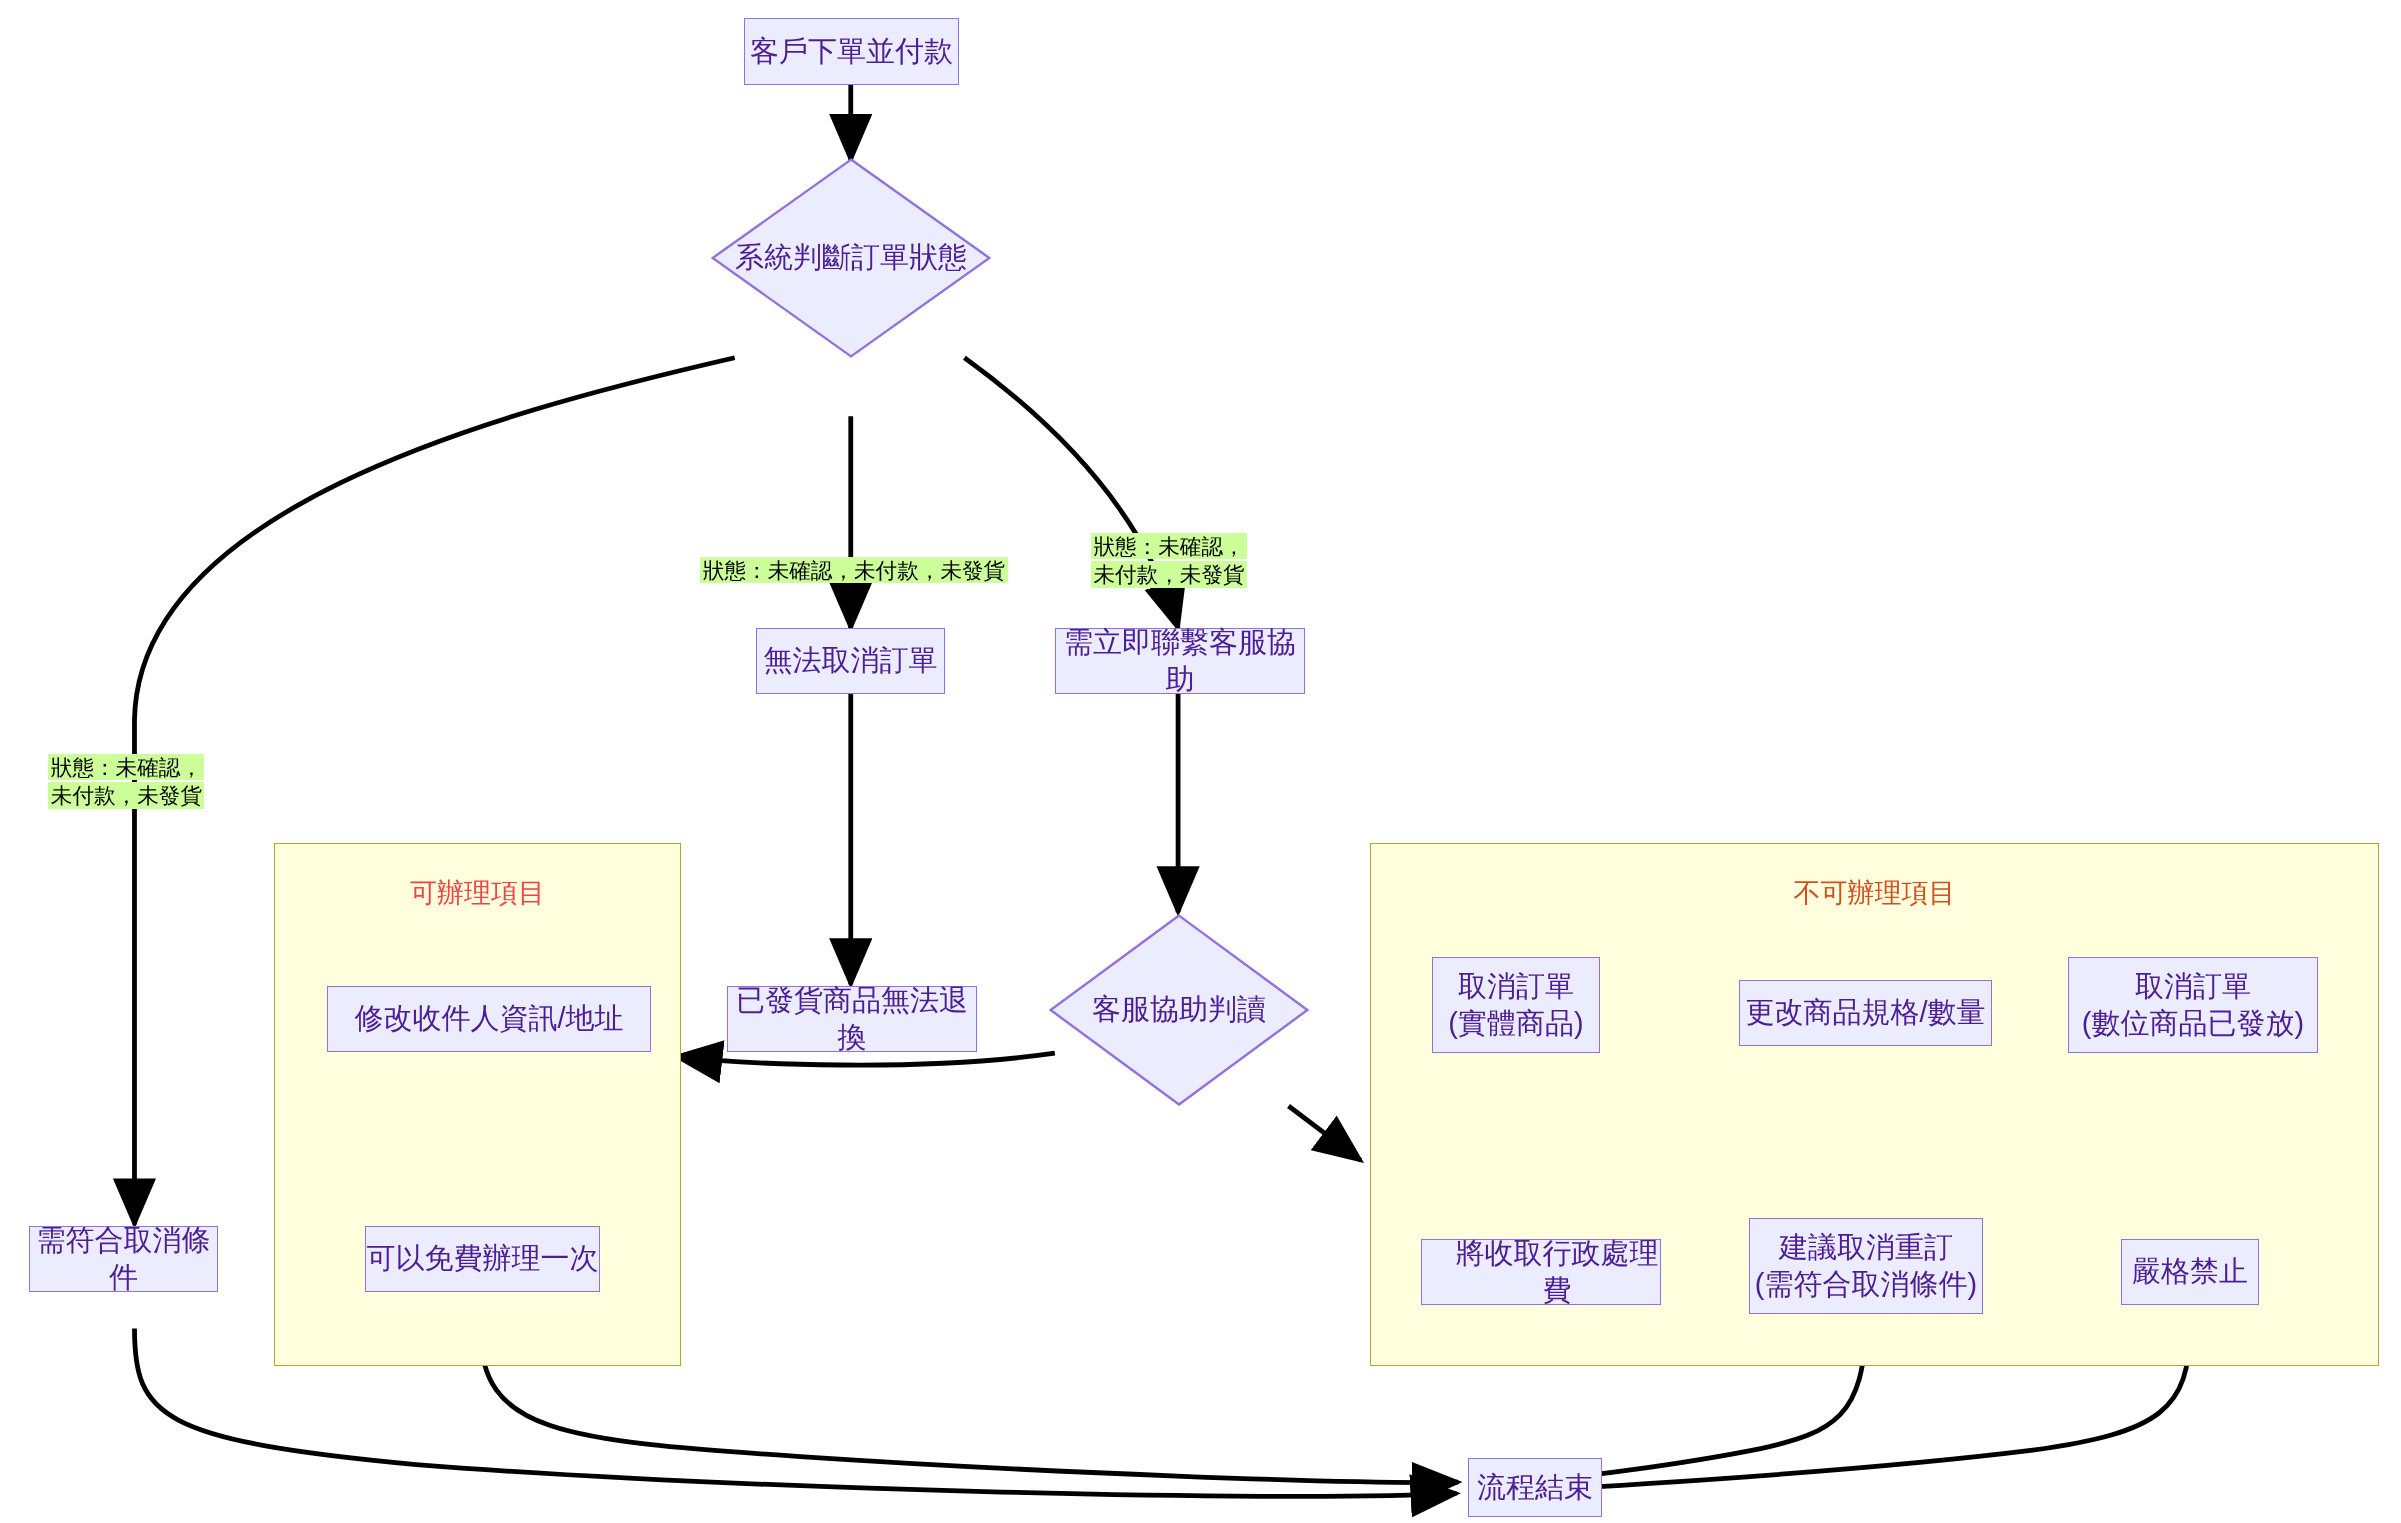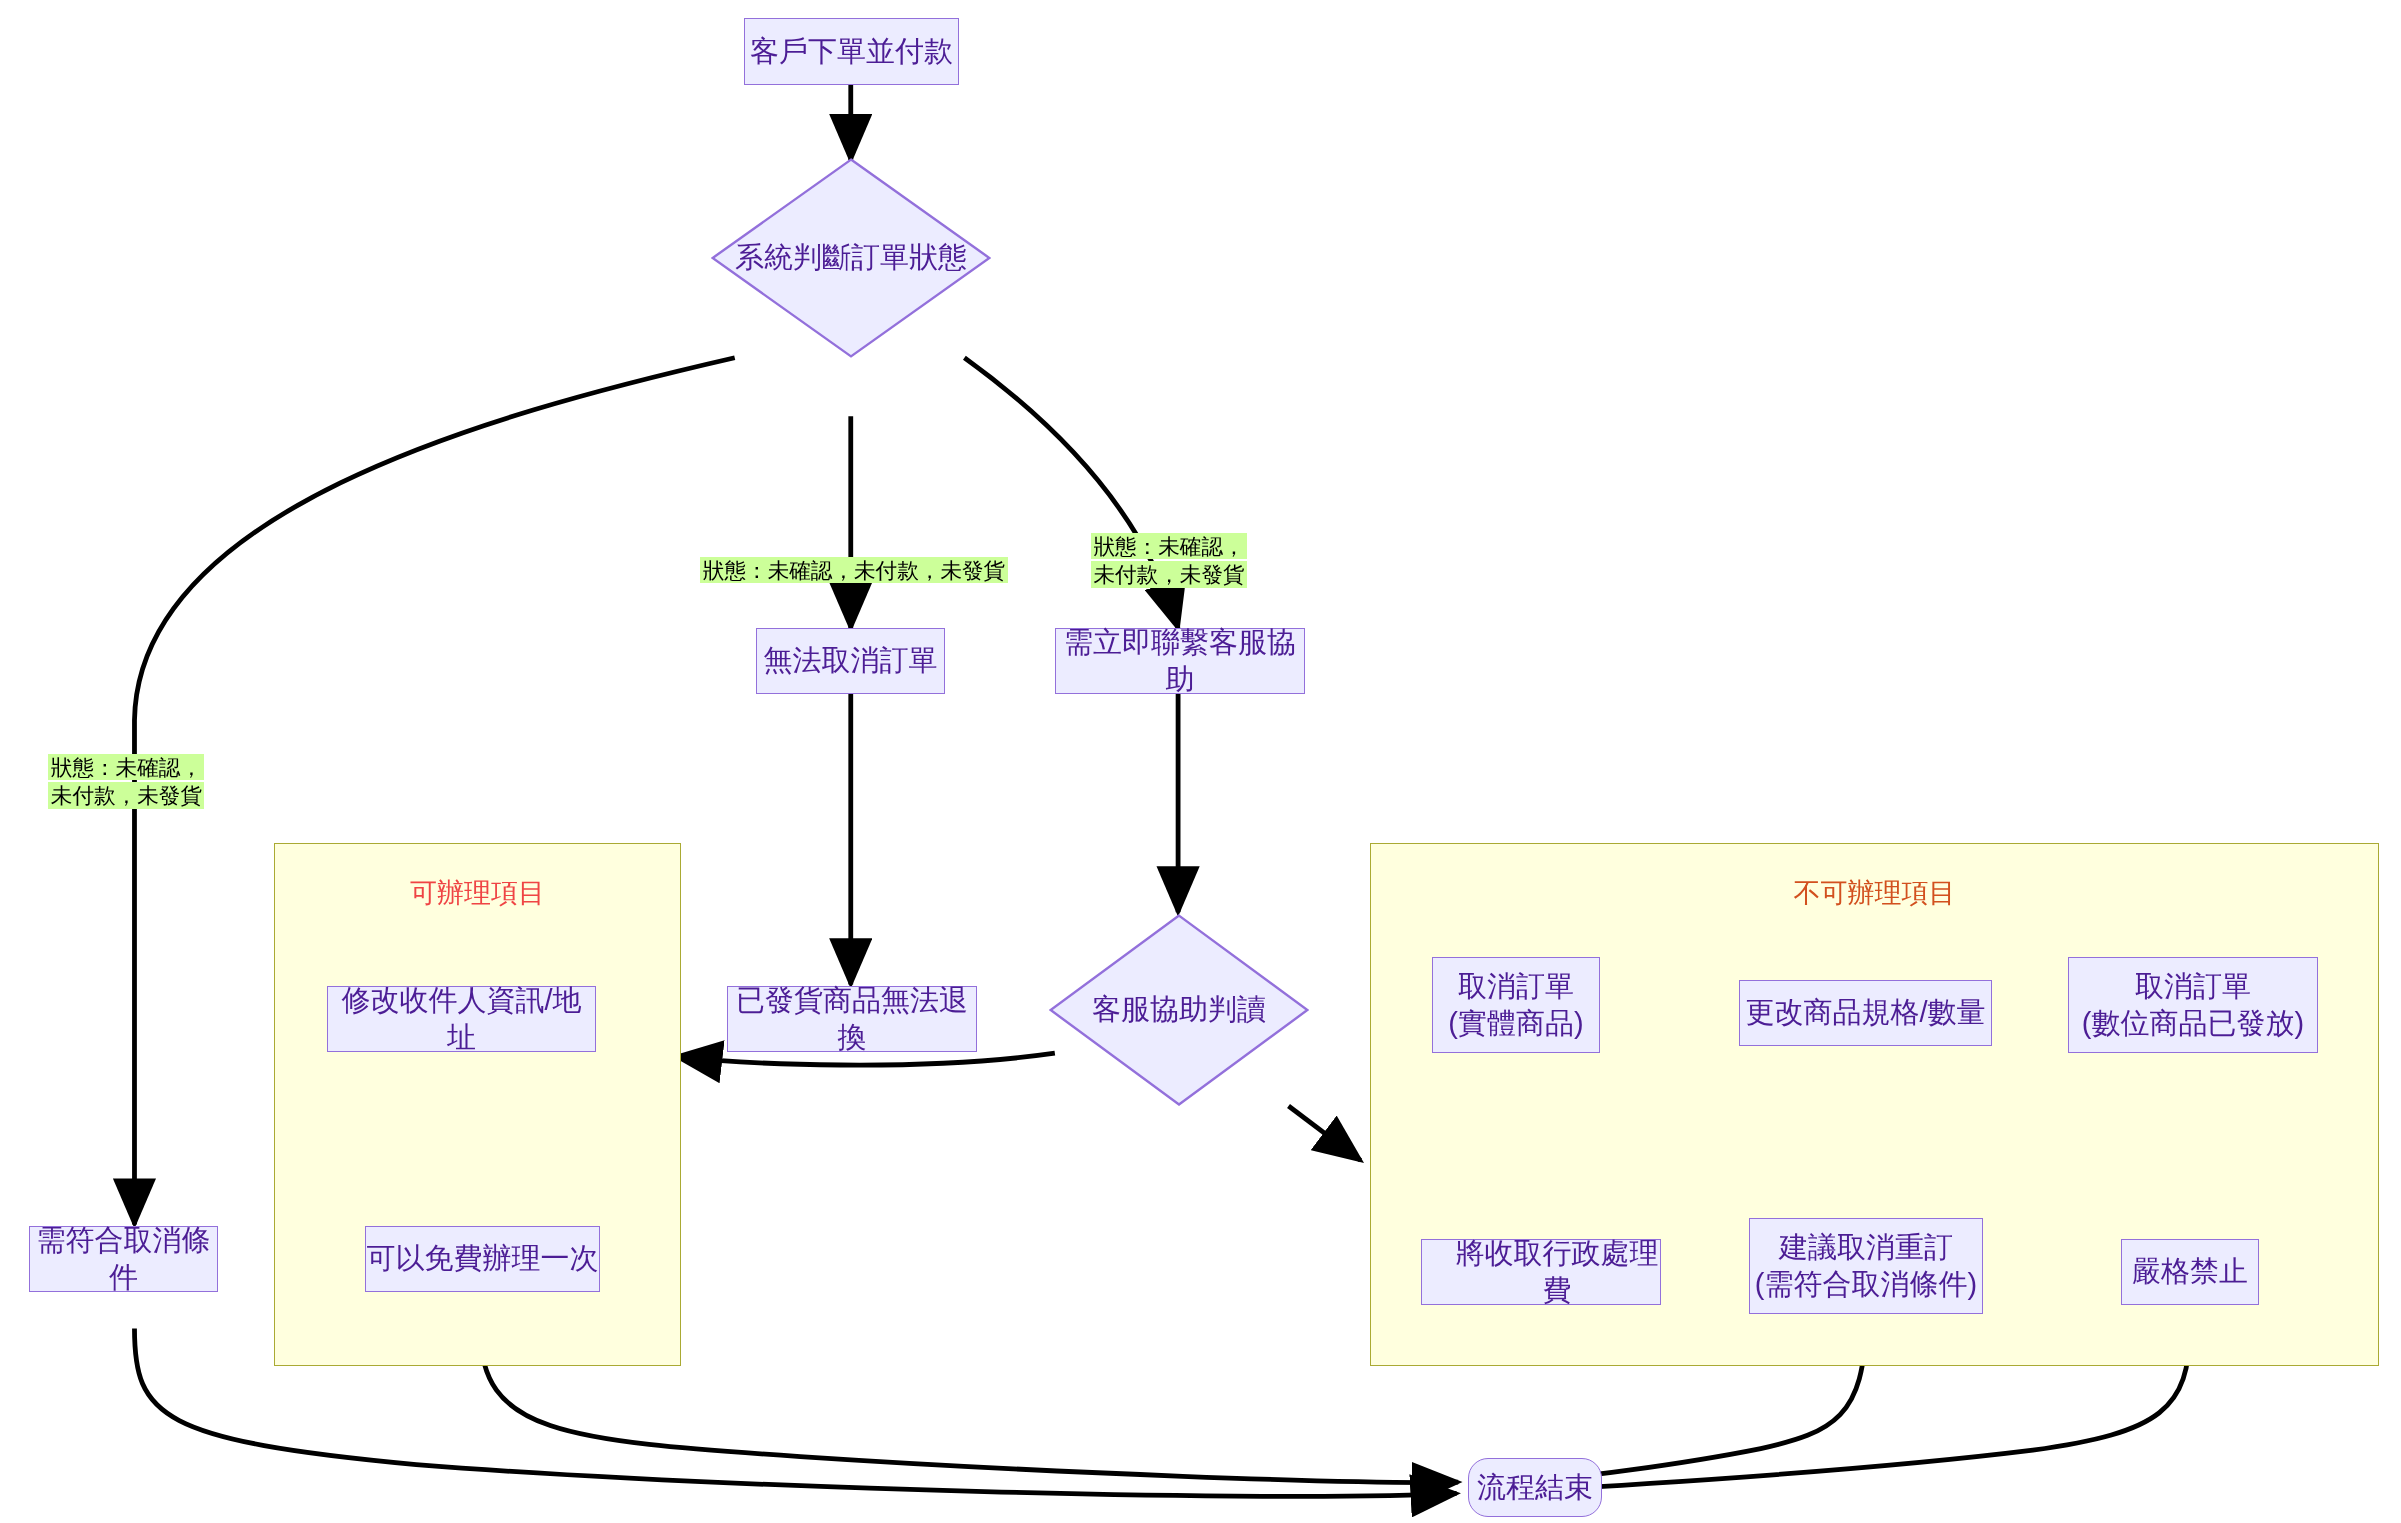--- a/index.html
+++ b/index.html
@@ -147,40 +147,40 @@
 
   <div class="node decision" style="left:1049px;top:914px;width:260px;height:192px;">
     <svg class="diamond-shape" viewBox="0 0 325 240" preserveAspectRatio="none">
       <polygon points="162.5,2 323,120 162.5,238 2,120" fill="#ececff" stroke="#9370db" stroke-width="3"></polygon>
     </svg>
     <span class="dlabel">客服協助判讀</span>
   </div>
 
   <div class="node" style="left:29px;top:1226px;width:189px;height:66px;">需符合取消條件</div>
 
-  <div class="node" style="left:327px;top:986px;width:269px;height:66px;">修改收件人資訊/地址</div>
+  <div class="node" style="left:327px;top:986px;width:324px;height:66px;">修改收件人資訊/地址</div>
 
   <div class="node" style="left:365px;top:1226px;width:235px;height:66px;">可以免費辦理一次</div>
 
   <div class="node" style="left:1432px;top:957px;width:168px;height:96px;">取消訂單
 (實體商品)</div>
 
   <div class="node" style="left:1739px;top:980px;width:253px;height:66px;">更改商品規格/數量</div>
 
   <div class="node" style="left:2068px;top:957px;width:250px;height:96px;">取消訂單
 (數位商品已發放)</div>
 
   <div class="node" style="left:1421px;top:1239px;width:240px;height:66px;padding-left:32px;">將收取行政處理費</div>
 
   <div class="node" style="left:1749px;top:1218px;width:234px;height:96px;">建議取消重訂
 (需符合取消條件)</div>
 
   <div class="node" style="left:2121px;top:1239px;width:138px;height:66px;">嚴格禁止</div>
 
-  <div class="node" style="left:1468px;top:1458px;width:134px;height:59px;border-radius:20px;">流程結束</div>
+  <div class="node" style="left:1468px;top:1458px;width:134px;height:59px;">流程結束</div>
 
   <div class="edge-label" style="left:22.4px;top:725px;width:208px;">
     <span>狀態：未確認，
 未付款，未發貨</span>
   </div>
 
   <div class="edge-label" style="left:669px;top:528px;width:370px;">
     <span>狀態：未確認，未付款，未發貨</span>
   </div>
 

